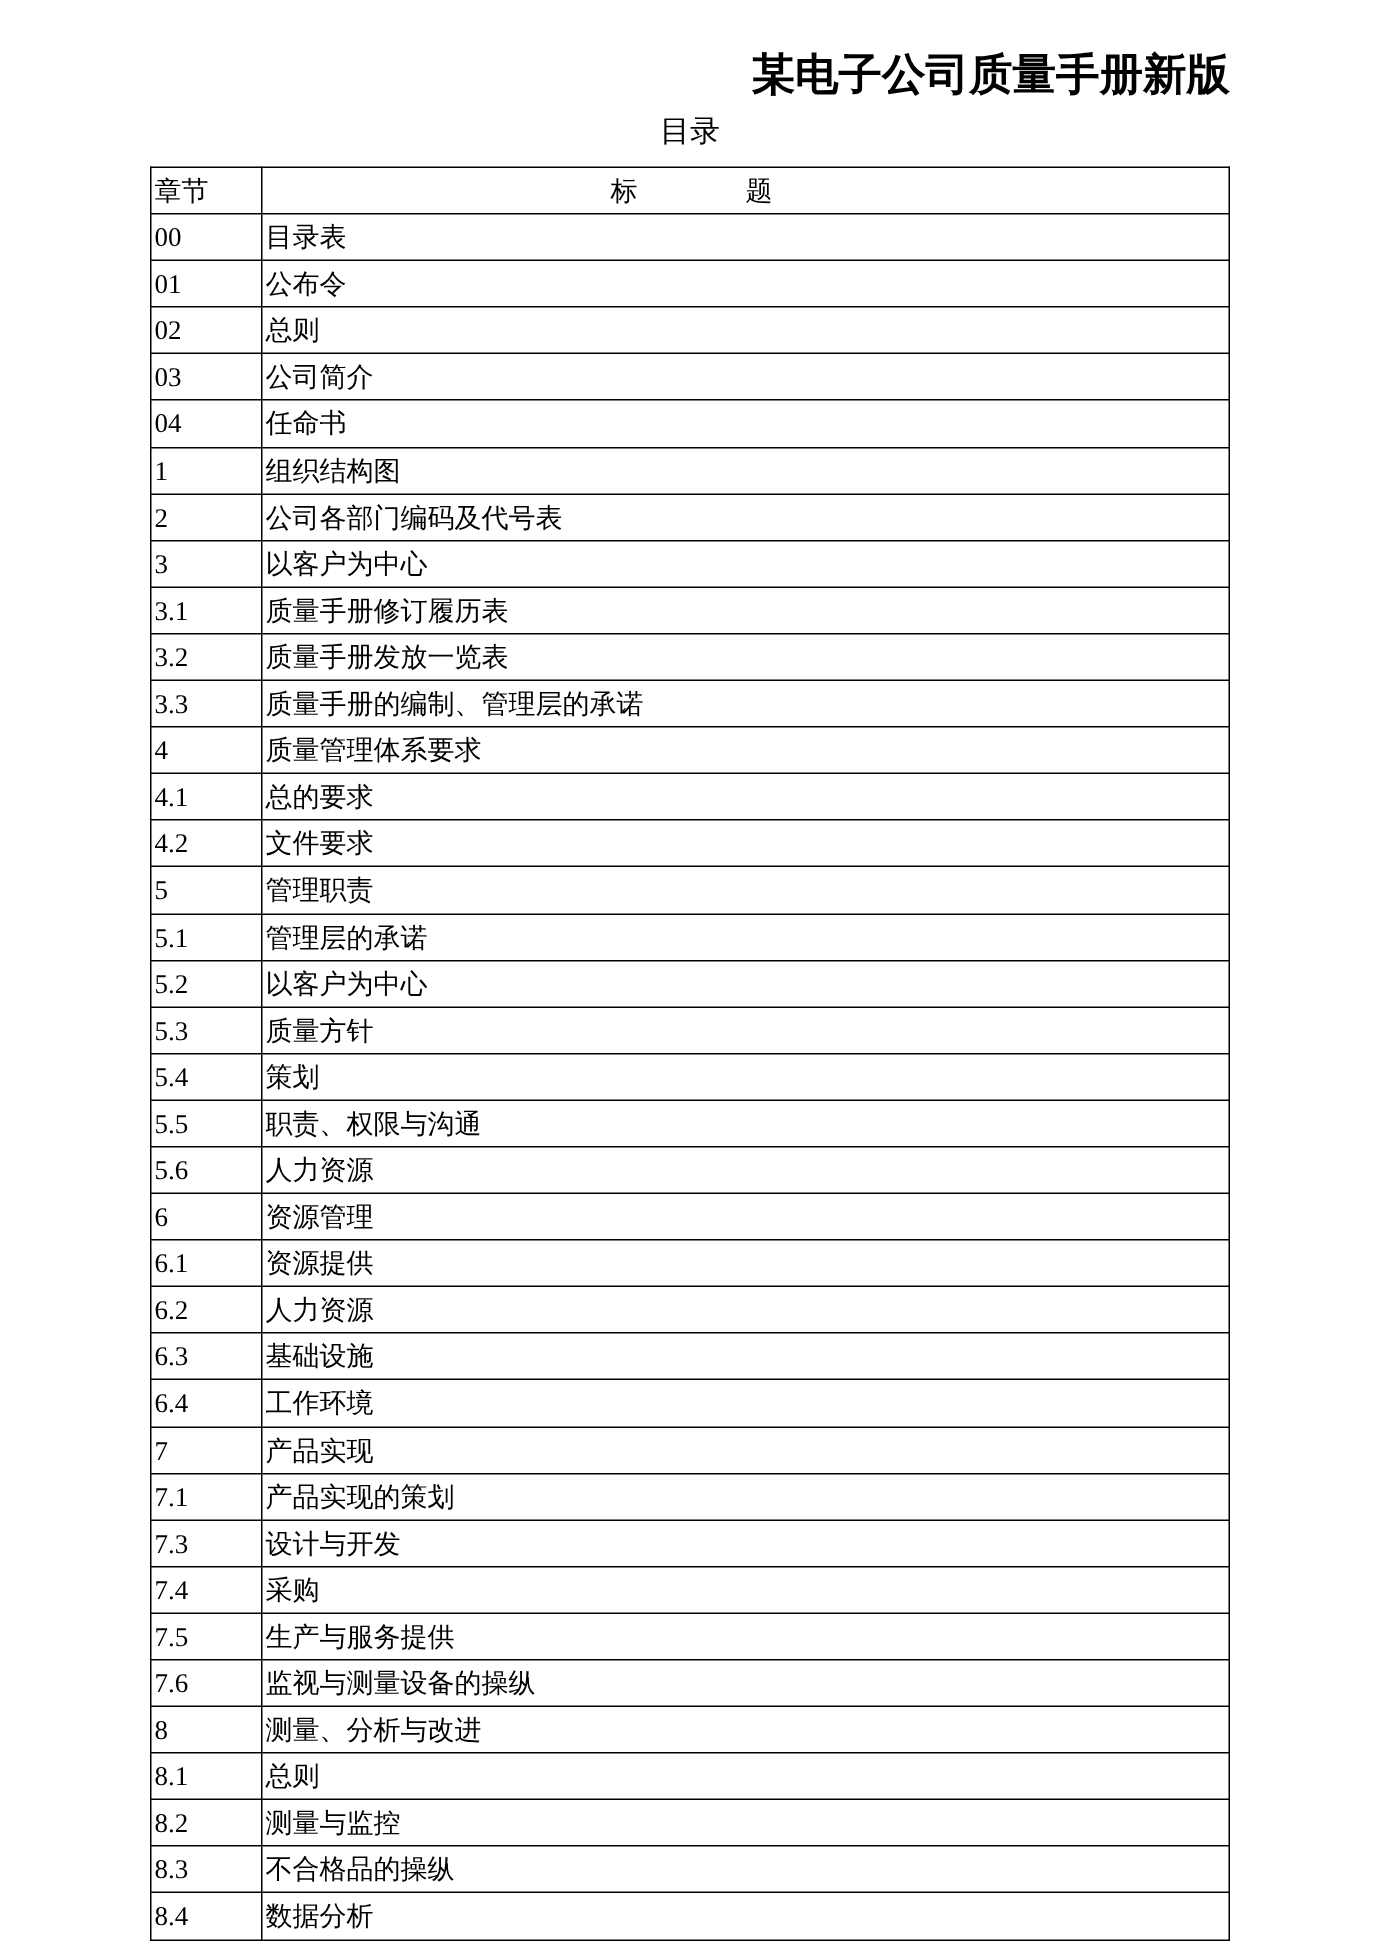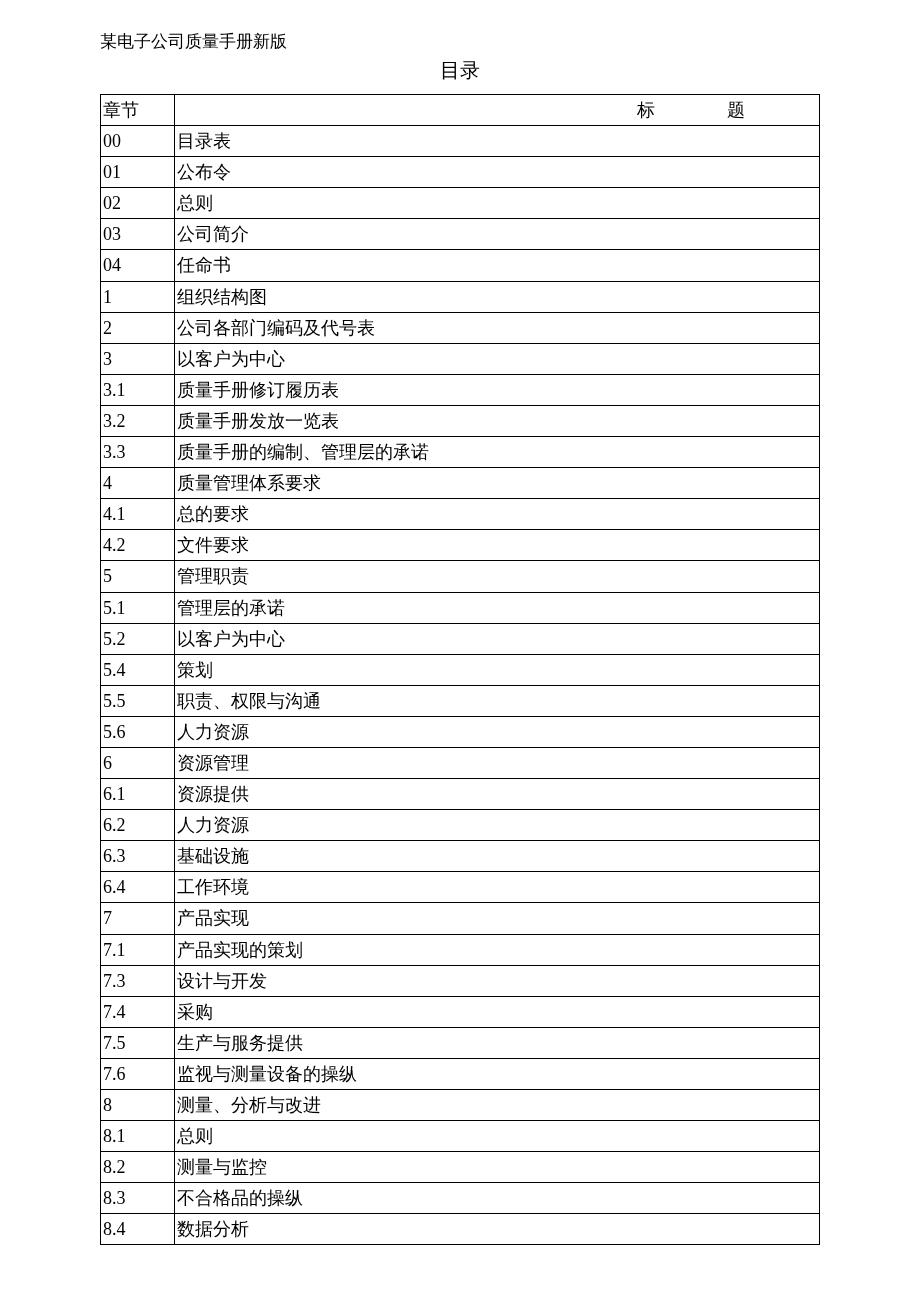--- a/index.html
+++ b/index.html
@@ -8,23 +8,23 @@
       box-sizing: border-box;
     }
     body {
       font-family: "SimSun", "宋体", serif;
       background: #ffffff;
       width: 920px;
       padding: 30px 100px;
       color: #000;
     }
     .title-main {
-      text-align: left;
-      font-size: 17px;
-      font-weight: normal;
+      text-align: right;
+      font-size: 29px;
+      font-weight: bold;
       margin-bottom: 4px;
     }
     .title-sub {
       text-align: center;
       font-size: 20px;
       font-weight: normal;
       margin-bottom: 10px;
     }
     table {
       width: 100%;
@@ -36,21 +36,21 @@
       padding: 2px 2px;
       line-height: 1.45;
       font-weight: normal;
       text-align: left;
       vertical-align: middle;
     }
     table th.col-chapter {
       width: 74px;
     }
     table th.col-title {
-      text-align: right;
+      text-align: center;
       letter-spacing: 4em;
     }
   </style>
 </head>
 <body>
 
 <h1 class="title-main">某电子公司质量手册新版</h1>
 <h2 class="title-sub">目录</h2>
 
 <table>
@@ -123,20 +123,24 @@
       </tr>
       <tr>
         <td>5.1</td>
         <td>管理层的承诺</td>
       </tr>
       <tr>
         <td>5.2</td>
         <td>以客户为中心</td>
       </tr>
       <tr>
+        <td>5.3</td>
+        <td>质量方针</td>
+      </tr>
+      <tr>
         <td>5.4</td>
         <td>策划</td>
       </tr>
       <tr>
         <td>5.5</td>
         <td>职责、权限与沟通</td>
       </tr>
       <tr>
         <td>5.6</td>
         <td>人力资源</td>

